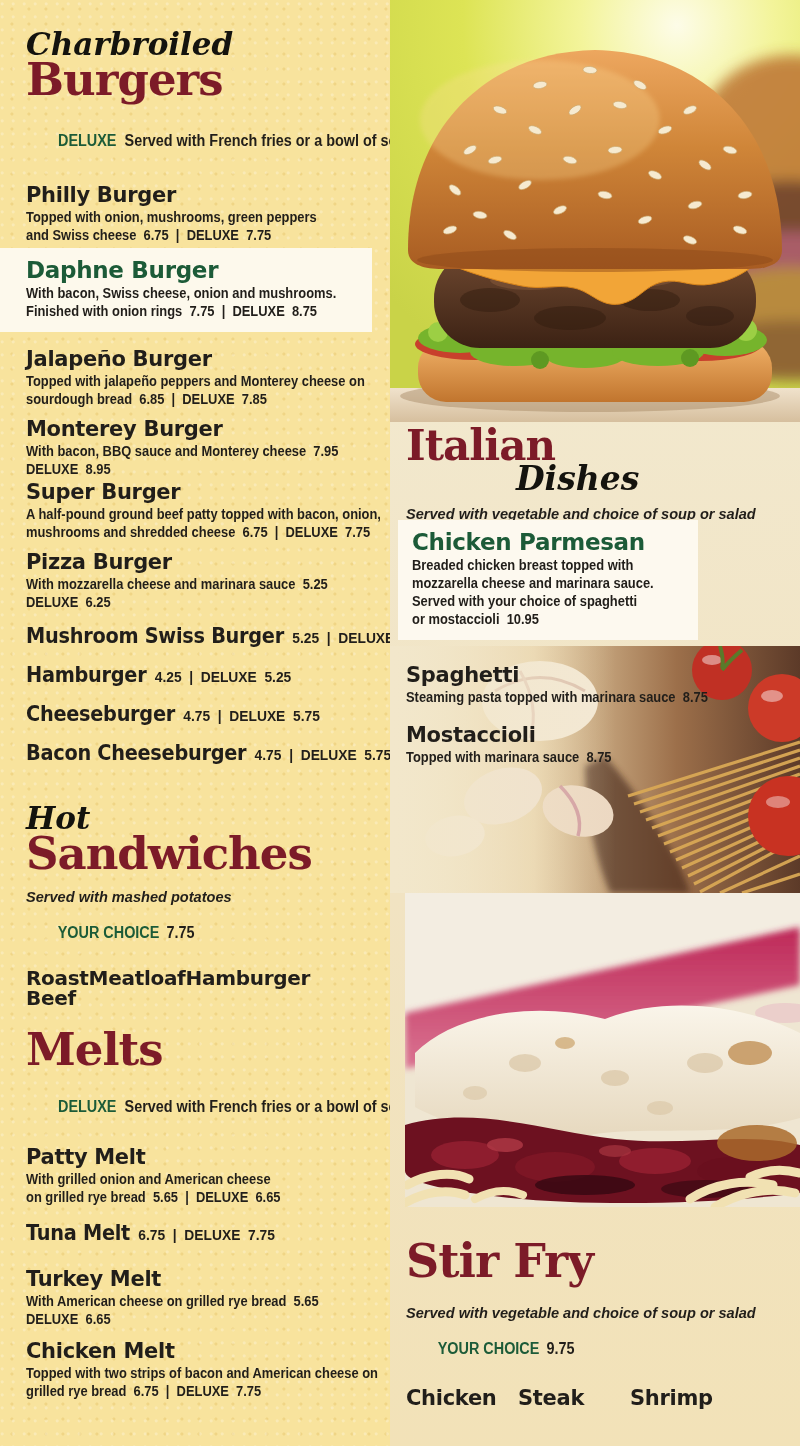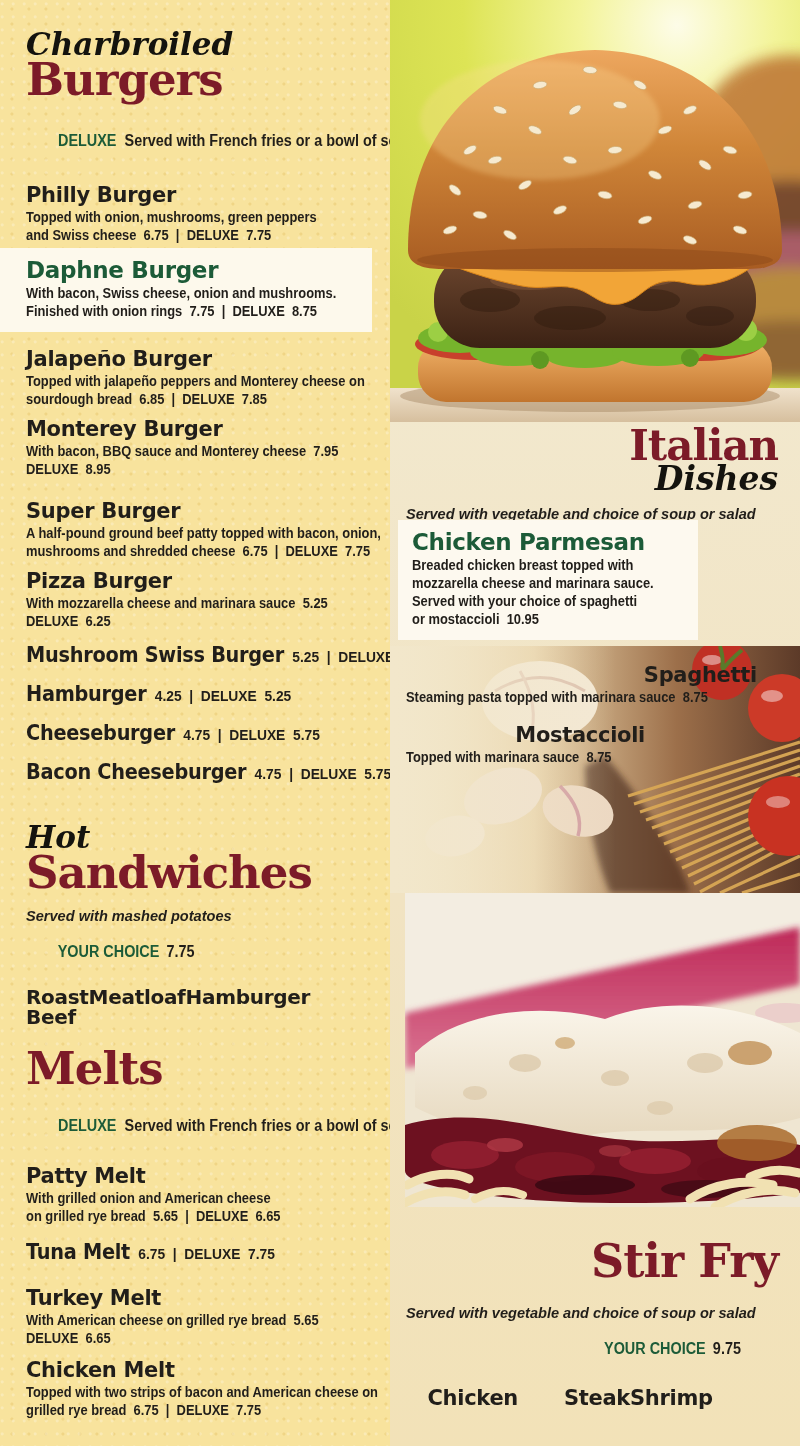--- a/index.html
+++ b/index.html
@@ -38,21 +38,21 @@
   .choice-line{font-size:16px;font-weight:bold;white-space:pre;transform:scaleX(.9);transform-origin:0 50%;}
   .choice-label{color:#1c5b38;}
   .choice-price{color:#211e1a;margin-left:8px;}
   
   .opt-grid{display:flex;margin-top:8px;}
   .opt-col{display:flex;flex-direction:row;row-gap:16px;}
   .opt-col.c1{width:172px;}
   .opt-name{font-family:"DejaVu Sans",sans-serif;font-weight:bold;font-size:20px;line-height:20px;
     color:#211e1a;letter-spacing:-.3px;}
   
-  .rblock{position:absolute;left:16px;z-index:2;text-align:right;}
+  .rblock{position:absolute;left:16px;z-index:2;}
   #italian-title-script{margin-left:110px;margin-top:-7px;font-size:33px;}
   #cp-box{position:absolute;left:8px;top:520px;width:300px;background:#fdf9ef;
     padding:8px 12px 12px 14px;box-sizing:border-box;z-index:2;}
   .photo{position:absolute;z-index:1;display:block;}
   #stirfry-opts{display:flex;margin-top:12px;}
   #stirfry-opts .opt-name{width:112px;}
   #stirfry-opts .opt-name:last-child{width:auto;}
 </style>
 </head>
 <body>
@@ -85,21 +85,21 @@
         <div class="desc">Topped with jalapeño peppers and Monterey cheese on</div>
         <div class="desc">sourdough bread  6.85  |  DELUXE  7.85</div>
       </div>
 
       <div class="item" style="margin-top:8px">
         <div class="iname">Monterey Burger</div>
         <div class="desc">With bacon, BBQ sauce and Monterey cheese  7.95</div>
         <div class="desc">DELUXE  8.95</div>
       </div>
 
-      <div class="item" style="margin-top:20px">
+      <div class="item" style="margin-top:1px">
         <div class="iname">Super Burger</div>
         <div class="desc">A half-pound ground beef patty topped with bacon, onion,</div>
         <div class="desc">mushrooms and shredded cheese  6.75  |  DELUXE  7.75</div>
       </div>
 
       <div class="item" style="margin-top:8px">
         <div class="iname">Pizza Burger</div>
         <div class="desc">With mozzarella cheese and marinara sauce  5.25</div>
         <div class="desc">DELUXE  6.25</div>
       </div>

